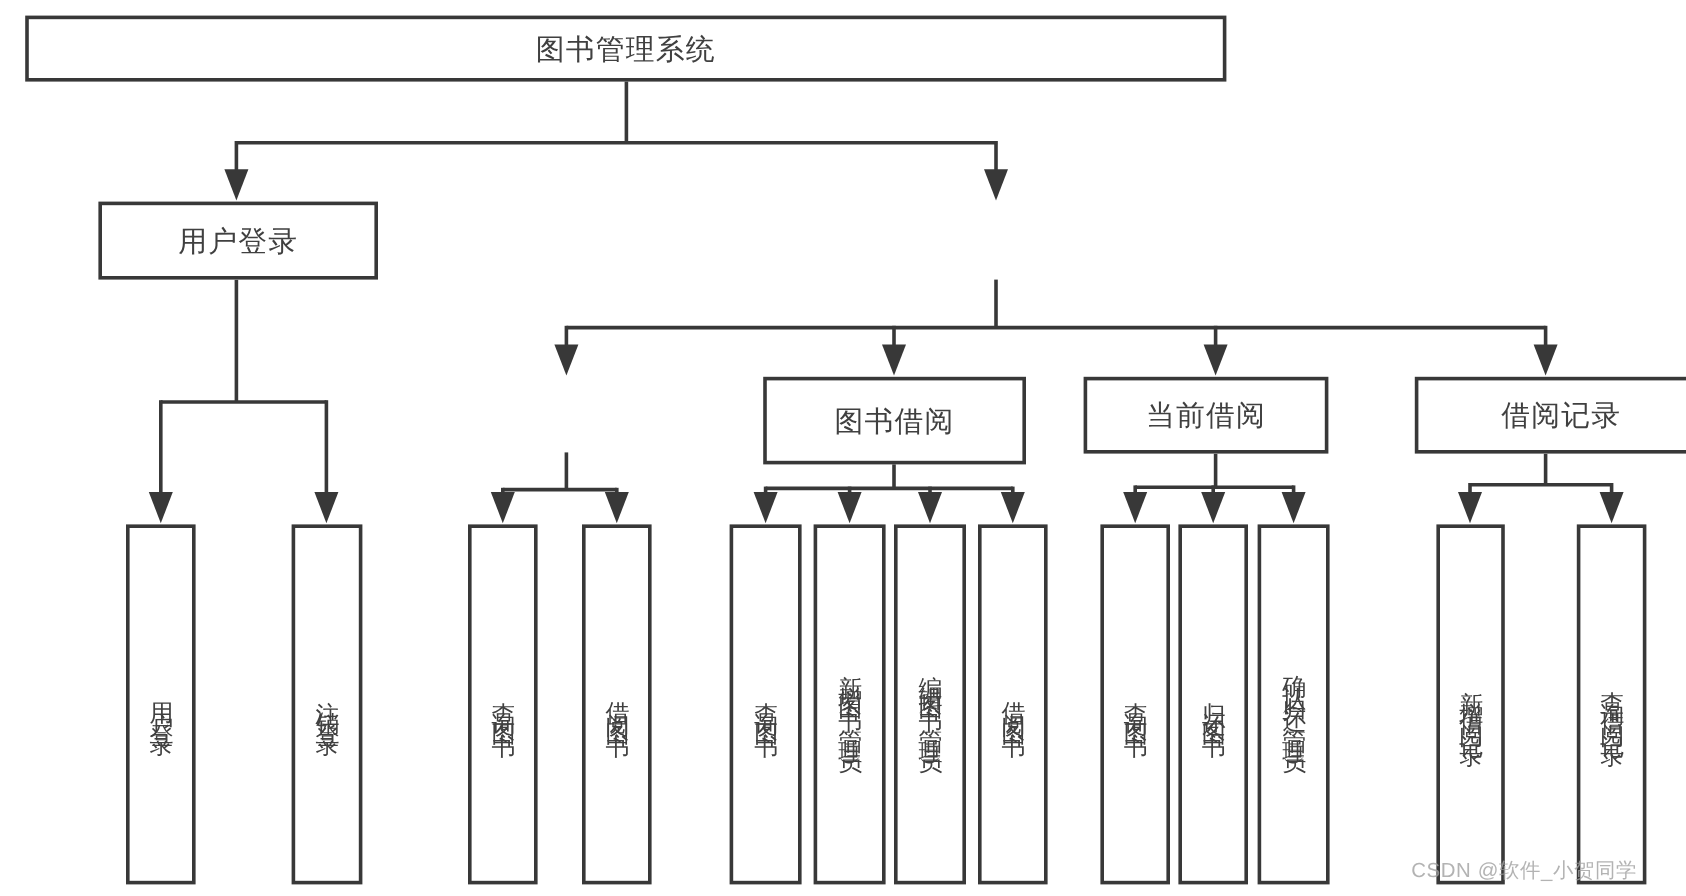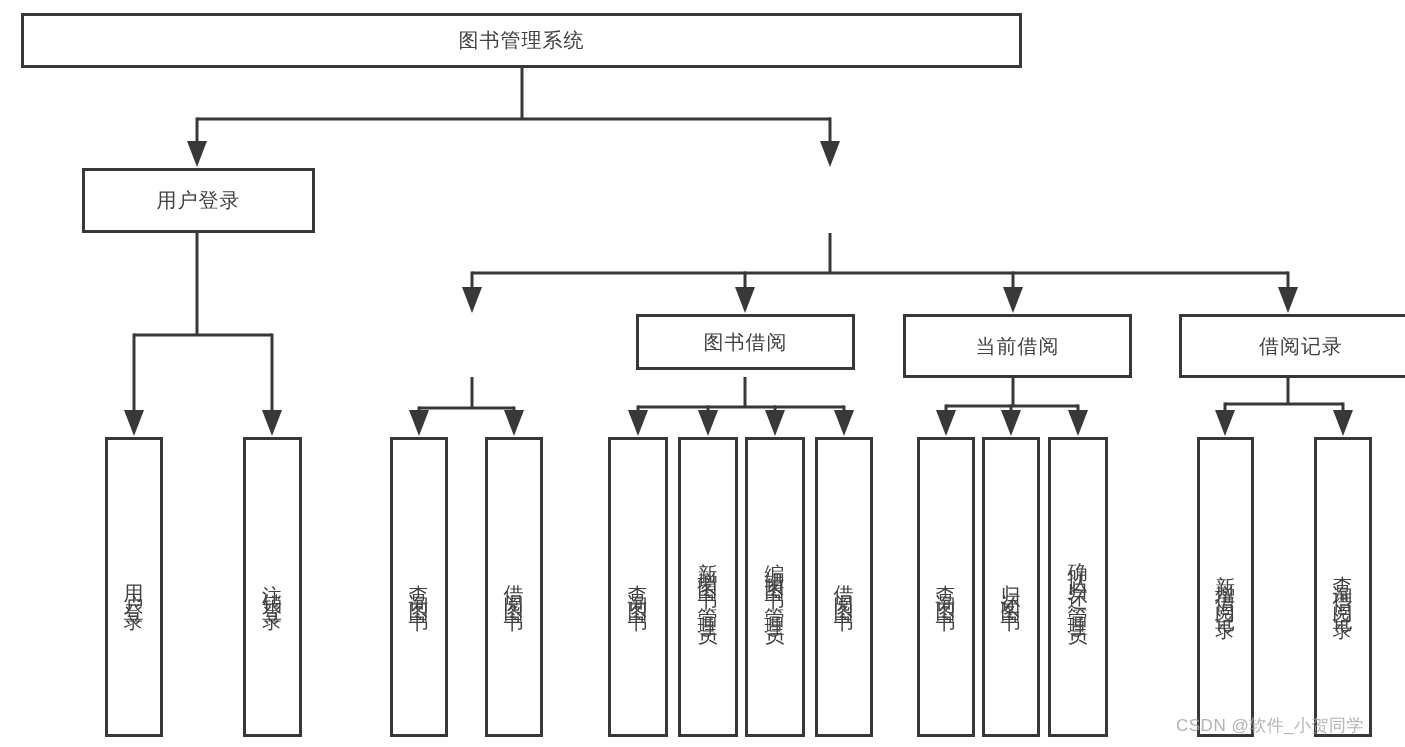--- a/index.html
+++ b/index.html
@@ -18,21 +18,21 @@
   }
   .node {
     position: absolute;
     box-sizing: border-box;
     border: 3px solid #383838;
     background: #ffffff;
     display: flex;
     align-items: center;
     justify-content: center;
     color: #404040;
-    font-size: 20px;
+    font-size: 24px;
     letter-spacing: 1px;
     white-space: nowrap;
   }
   .leaf {
     position: absolute;
     box-sizing: border-box;
     border: 3px solid #383838;
     background: #ffffff;
     top: 437px;
     height: 300px;
@@ -130,22 +130,22 @@
       <polygon points="1068,410 1088,410 1078,436"></polygon>
       <polygon points="1215,410 1235,410 1225,436"></polygon>
       <polygon points="1333,410 1353,410 1343,436"></polygon>
     </g>
   </svg>
 
   <div class="node" style="left:21px; top:13px; width:1001px; height:55px;">图书管理系统</div>
 
   <div class="node" style="left:82px; top:168px; width:233px; height:65px;">用户登录</div>
 
-  <div class="node" style="left:636px; top:314px; width:219px; height:56px;">图书借阅</div>
-  <div class="node" style="left:903px; top:314px; width:229px; height:64px;">当前借阅</div>
+  <div class="node" style="left:636px; top:314px; width:219px; height:73px;">图书借阅</div>
+  <div class="node" style="left:903px; top:314px; width:204px; height:64px;">当前借阅</div>
   <div class="node" style="left:1179px; top:314px; width:244px; height:64px;">借阅记录</div>
 
   <div class="leaf" style="left:105px; width:58px;">
     <span class="vtext">用户登录</span>
   </div>
   <div class="leaf" style="left:243px; width:59px;">
     <span class="vtext">注销登录</span>
   </div>
 
   <div class="leaf" style="left:390px; width:58px;">

